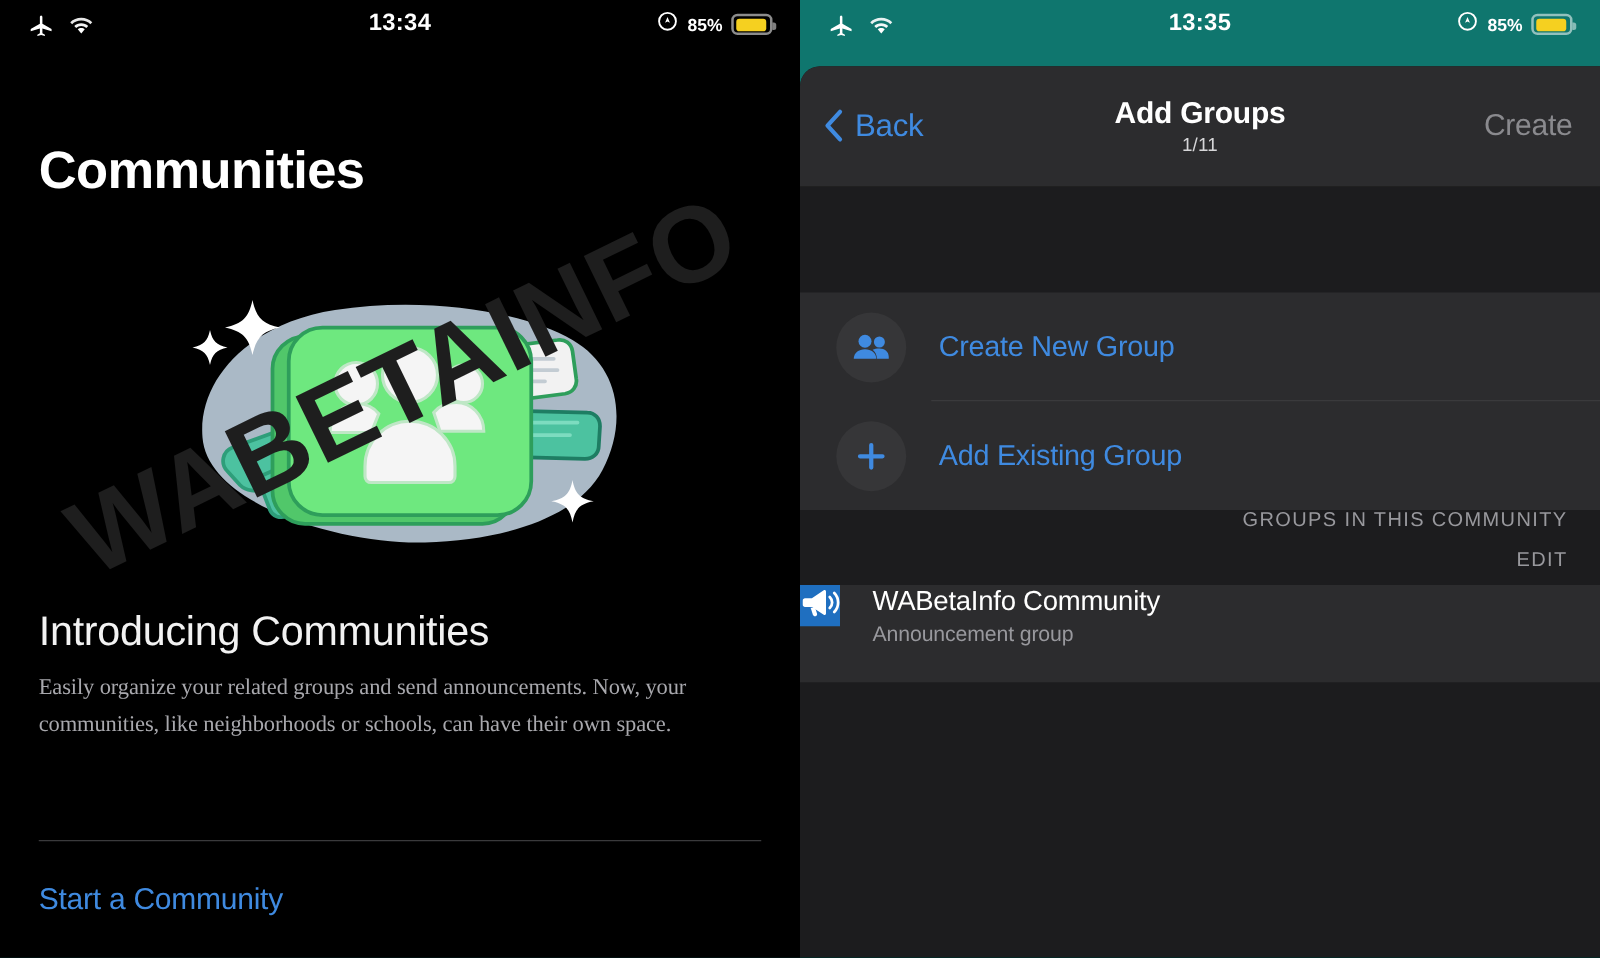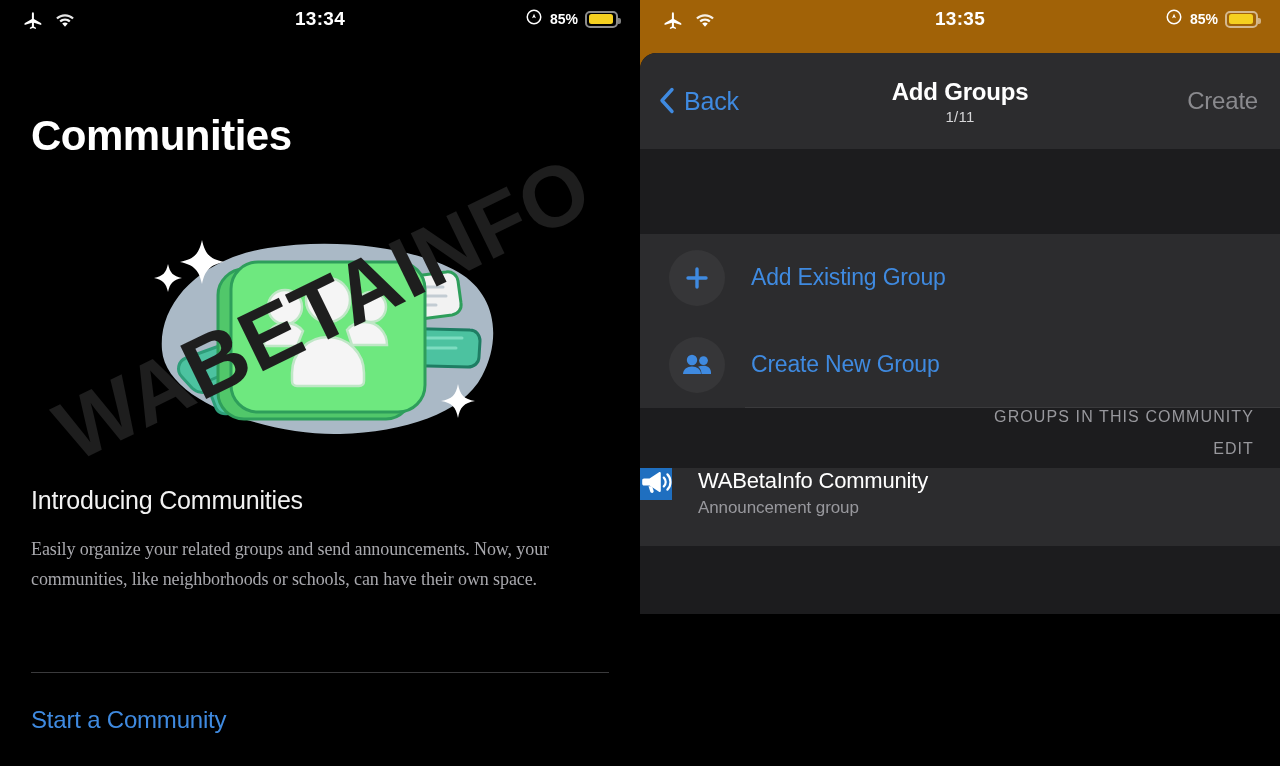--- a/index.html
+++ b/index.html
@@ -44,21 +44,21 @@
     overflow:hidden;
   }
   .comm-title {
     position:absolute; left:31px; top:112px;
     font-size:42px; font-weight:bold; color:#fff; letter-spacing:-.5px;
   }
   .illus { position:absolute; left:140px; top:232px; width:360px; height:220px; }
 
   .intro-heading {
     position:absolute; left:31px; top:486px;
-    font-size:25px; color:#f2f2f2; font-weight:400; letter-spacing:-.2px;
+    font-size:33px; color:#f2f2f2; font-weight:400; letter-spacing:-.2px;
   }
   .intro-body {
     position:absolute; left:31px; top:534px; width:545px;
     font-size:18px; line-height:30px; color:#a8a8ad; letter-spacing:-.1px;font-family:Liberation Serif, serif;
   }
   .divider-left {
     position:absolute; left:31px; top:672px; width:578px; height:1px;
     background:#3a3a3c;
   }
   .start-link {
@@ -69,21 +69,21 @@
     position:absolute; left:40px; top:392px;
     font-size:86px; font-weight:bold; letter-spacing:1px;
     color:#1e1e1e;
     transform:rotate(-26deg);
     transform-origin:left top;
     white-space:nowrap;
     pointer-events:none;
   }
 
   
-  .pane-right { position:relative; width:640px; height:614px; background:#a16207; overflow:hidden; }
+  .pane-right { position:relative; width:640px; height:766px; background:#0f766e; overflow:hidden; }
   .sheet {
     position:absolute; left:0; top:53px; width:640px; height:713px;
     background:#1c1c1e;
     border-top-left-radius:16px;
     overflow:hidden;
   }
   .navbar {
     position:relative; height:96px; background:#2c2c2e;
     border-top-left-radius:16px;
   }
@@ -280,41 +280,41 @@
           <div class="nav-title">Add Groups</div>
           <div class="nav-sub">1/11</div>
         </div>
         <div class="nav-create">Create</div>
       </div>
 
       <div class="sheet-body">
         <div class="gap"></div>
 
         <div class="group-block">
-          <div class="cell">
-            <div class="circle soft">
-              <svg width="28" height="28" viewBox="0 0 28 28" stroke="#3f8ae0" stroke-width="3.4" stroke-linecap="round">
-                  <path d="M14 5 V23 M5 14 H23"></path>
-                </svg>
-            </div>
-            <div class="label">Add Existing Group</div>
-          </div>
-
           <div class="cell">
             <div class="circle soft">
               <svg width="30" height="24" viewBox="0 0 30 24" fill="#3f8ae0">
                 <circle cx="10" cy="7" r="5.2"></circle>
                 <circle cx="21.5" cy="7.6" r="4.4"></circle>
                 <path d="M1 21c0-4.6 4-7.6 9-7.6s9 3 9 7.6z"></path>
                 <path d="M19.5 21c0-3.2-1.3-5.8-3.4-7.3c1.5-.7 3.3-1 5.4-1c4.3 0 7.5 2.6 7.5 6.6v1.7z"></path>
               </svg>
             </div>
             <div class="label">Create New Group</div>
             <div class="sep"></div>
           </div>
+
+          <div class="cell">
+            <div class="circle soft">
+              <svg width="28" height="28" viewBox="0 0 28 28" stroke="#3f8ae0" stroke-width="3.4" stroke-linecap="round">
+                  <path d="M14 5 V23 M5 14 H23"></path>
+                </svg>
+            </div>
+            <div class="label">Add Existing Group</div>
+          </div>
         </div>
 
         <div class="section-head">
           <div class="title">GROUPS IN THIS COMMUNITY</div>
           <div class="edit">EDIT</div>
         </div>
 
         <div class="list-row">
           <div class="circle blue">
             <svg width="32" height="28" viewBox="0 0 32 28" fill="#fff">

